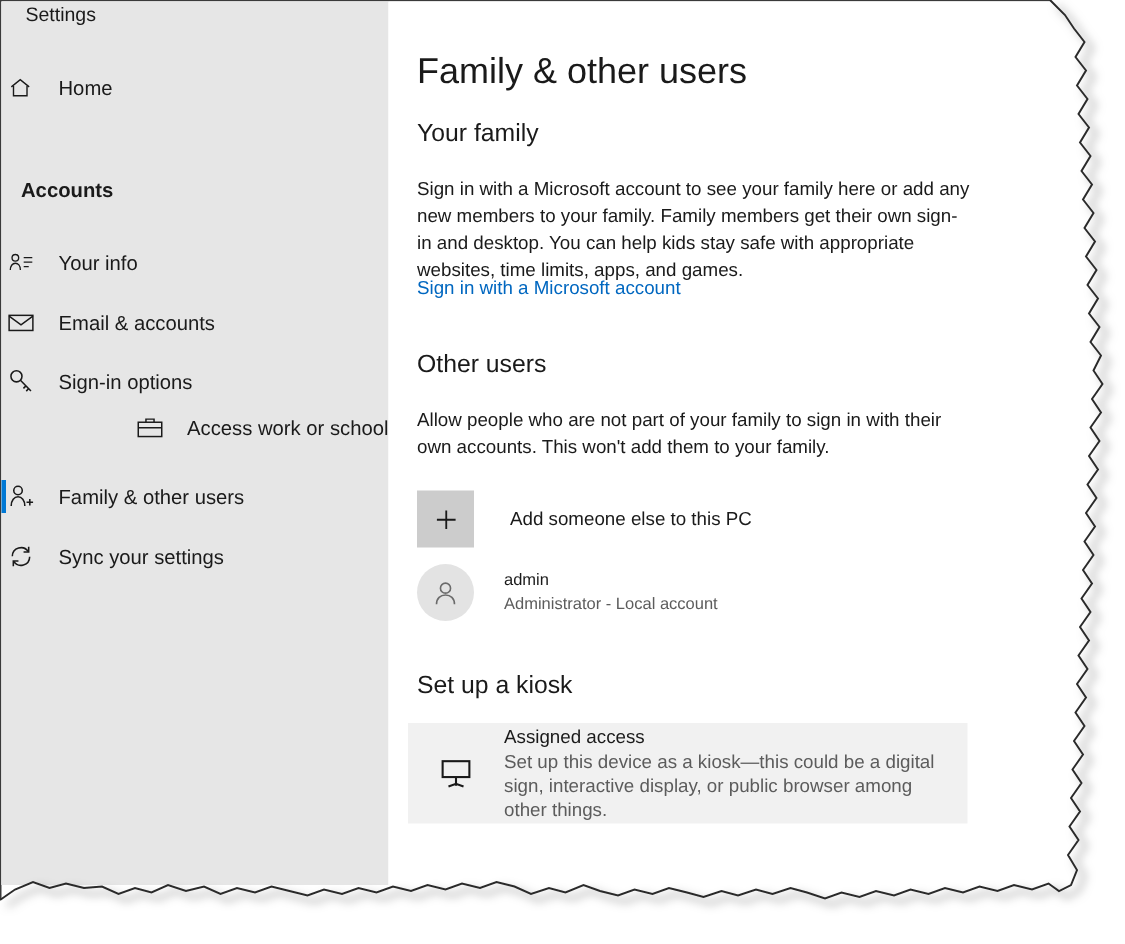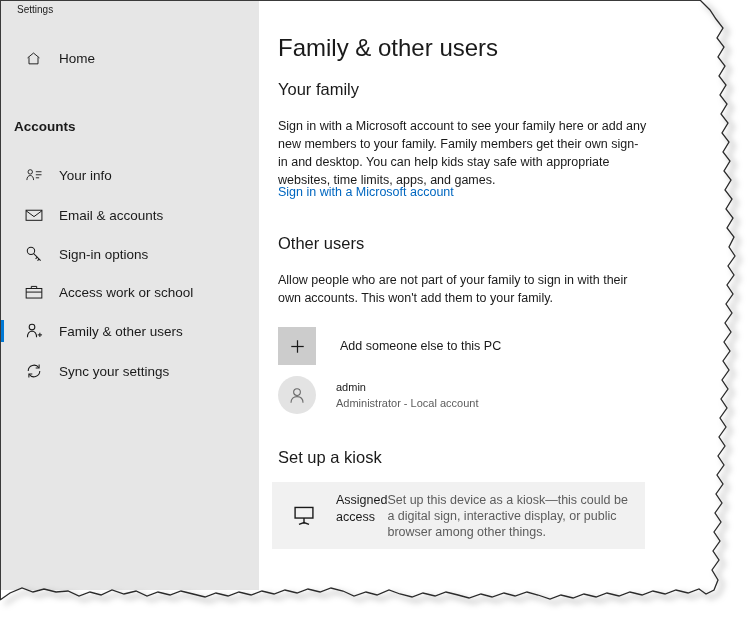--- a/index.html
+++ b/index.html
@@ -45,35 +45,35 @@
     left: 0; top: 0;
     width: 258px;
     height: 589px;
     background: #e6e6e6;
   }
   #title-bar {
     position: absolute;
     left: 16px;
     top: -2px;
     height: 22px;
-    font-size: 10px;
+    font-size: 13px;
     color: #1a1a1a;
     line-height: 22px;
     white-space: nowrap;
   }
 
   .nav-row {
     position: absolute;
     left: 0;
     width: 258px;
     height: 38px;
     display: flex;
     align-items: center;
     box-sizing: border-box;
-    padding-left: 24px;
+    padding-left: 4px;
   }
   .nav-row .ico {
     width: 24px;
     height: 20px;
     display: flex;
     align-items: center;
     justify-content: flex-start;
     flex: 0 0 24px;
     color: #1a1a1a;
   }
@@ -132,21 +132,21 @@
     left: 13px;
     top: 118px;
     font-size: 13.5px;
     font-weight: bold;
     color: #1a1a1a;
   }
 
   #nav-yourinfo   { top: 155px; }
   #nav-email      { top: 195px; }
   #nav-signin     { top: 234px; }
-  #nav-access     { top: 272px; }
+  #nav-access     { top: 265px; justify-content: flex-end; }
   #nav-family     { top: 311px; }
   #nav-sync       { top: 351px; }
 
   
   #content {
     position: absolute;
     left: 258px; top: 0;
     width: 455px;
     height: 589px;
     background: #ffffff;
@@ -271,21 +271,21 @@
     flex: 0 0 48px;
     display: flex;
     align-items: center;
     justify-content: center;
     color: #1a1a1a;
     margin-left: 8px;
   }
   #kiosk-texts {
     margin-left: 8px;
     display: flex;
-    flex-direction: row;
+    flex-direction: column;
     width: 300px;
   }
   #kiosk-title {
     font-size: 12.5px;
     color: #1a1a1a;
     line-height: 17px;
   }
   #kiosk-desc {
     font-size: 12.5px;
     color: #5c5c5c;

